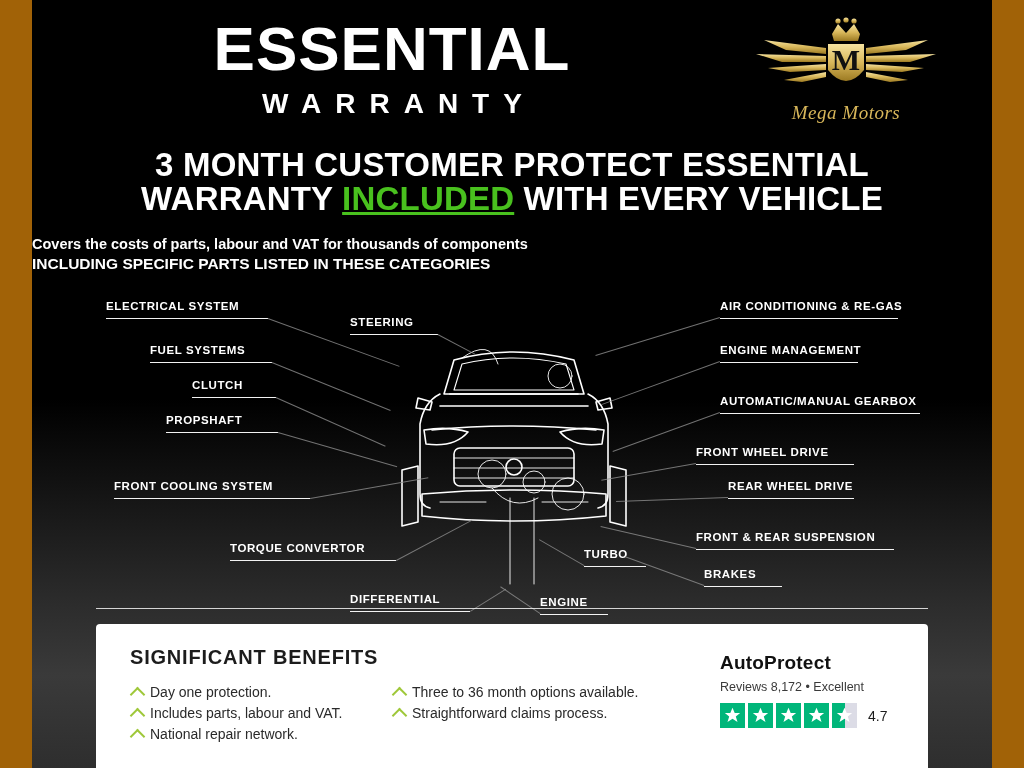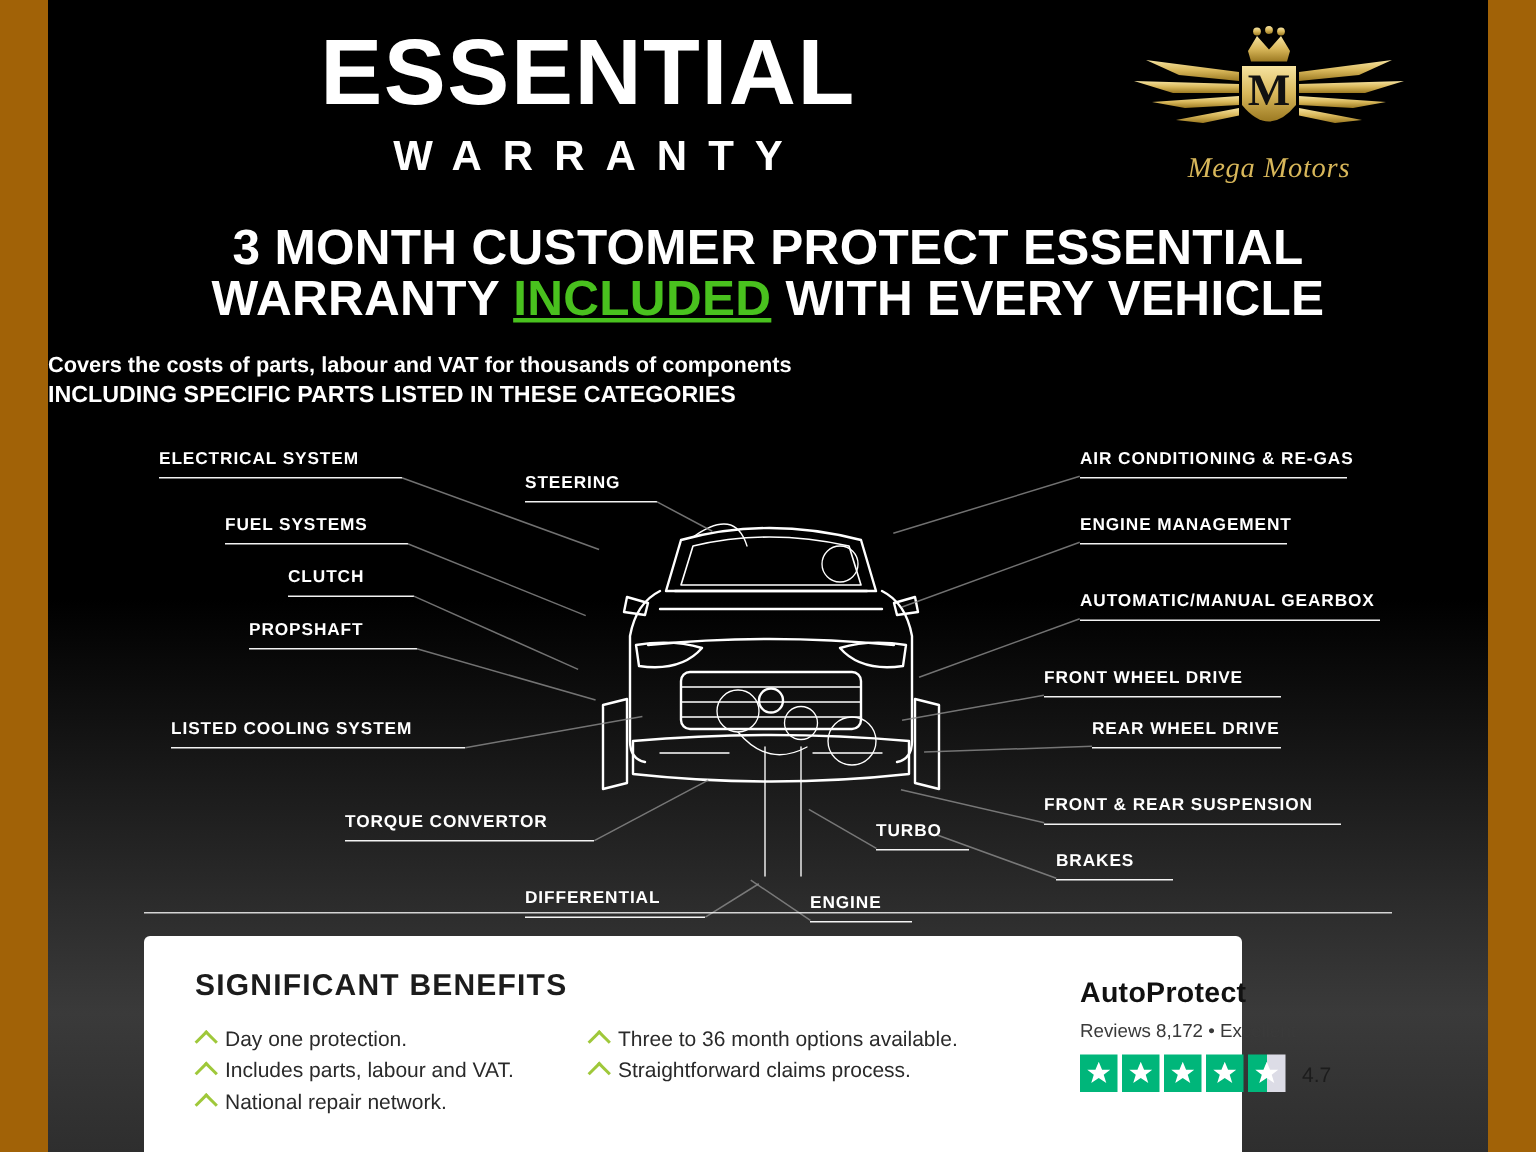--- a/index.html
+++ b/index.html
@@ -147,21 +147,21 @@
     height: 1px;
     background: #ffffff;
     opacity: 0.8;
   }
 
   
   .card {
     position: absolute;
     left: 64px;
     top: 624px;
-    width: 732px;
+    width: 832px;
     height: 144px;
     background: #ffffff;
     border-radius: 4px 4px 0 0;
   }
   .card-title {
     position: absolute;
     left: 34px;
     top: 22px;
     font-size: 20px;
     font-weight: bold;
@@ -345,21 +345,21 @@
       <div class="leader" style="left:240px; top:74px; width:128px; transform:rotate(22deg);"></div>
 
       <div class="label" style="left:160px; top:91px;">CLUTCH</div>
       <div class="rule" style="left:160px; top:109px; width:84px;"></div>
       <div class="leader" style="left:244px; top:109px; width:120px; transform:rotate(24deg);"></div>
 
       <div class="label" style="left:134px; top:126px;">PROPSHAFT</div>
       <div class="rule" style="left:134px; top:144px; width:112px;"></div>
       <div class="leader" style="left:246px; top:144px; width:124px; transform:rotate(16deg);"></div>
 
-      <div class="label" style="left:82px; top:192px;">LISTED COOLING SYSTEM</div>
+      <div class="label" style="left:82px; top:192px;">FRONT COOLING SYSTEM</div>
       <div class="rule" style="left:82px; top:210px; width:196px;"></div>
       <div class="leader" style="left:278px; top:210px; width:120px; transform:rotate(-10deg);"></div>
 
       <div class="label" style="left:198px; top:254px;">TORQUE CONVERTOR</div>
       <div class="rule" style="left:198px; top:272px; width:166px;"></div>
       <div class="leader" style="left:364px; top:272px; width:86px; transform:rotate(-28deg);"></div>
 
       <div class="label" style="left:318px; top:305px;">DIFFERENTIAL</div>
       <div class="rule" style="left:318px; top:323px; width:120px;"></div>
       <div class="leader" style="left:438px; top:323px; width:42px; transform:rotate(-32deg);"></div>

